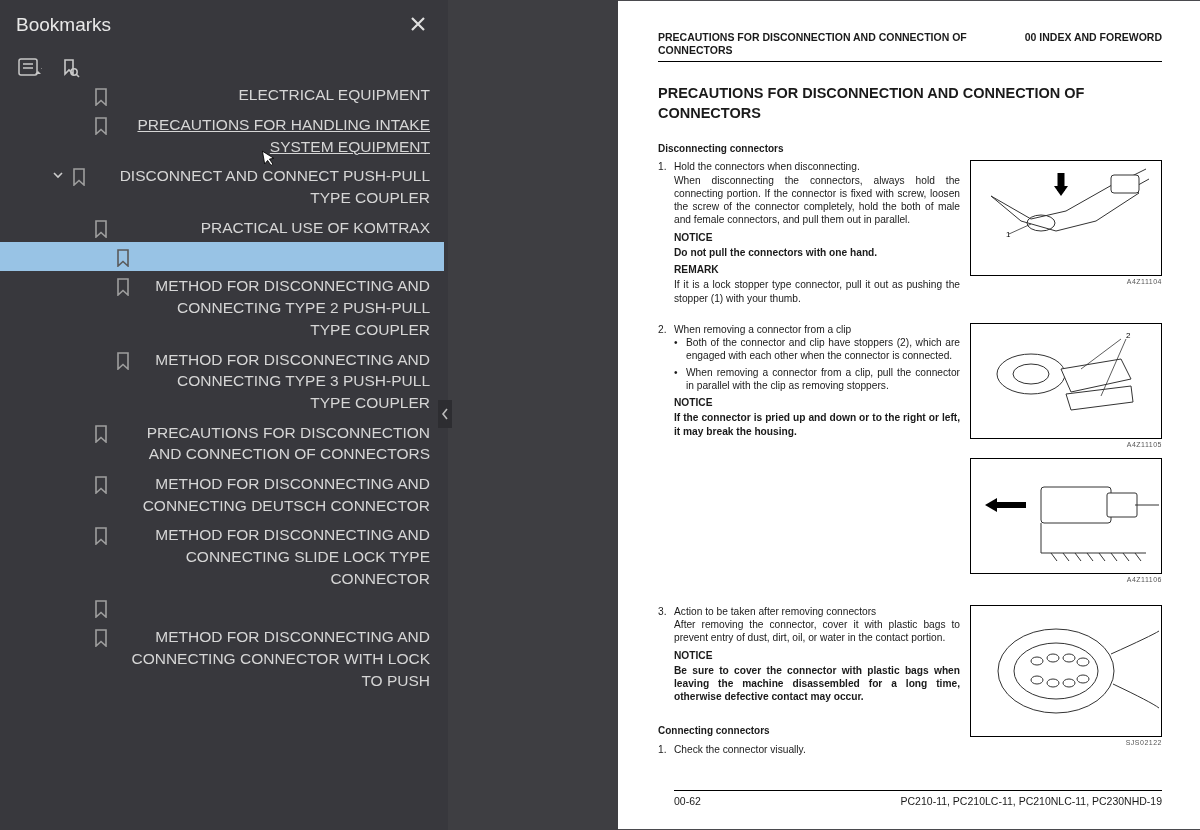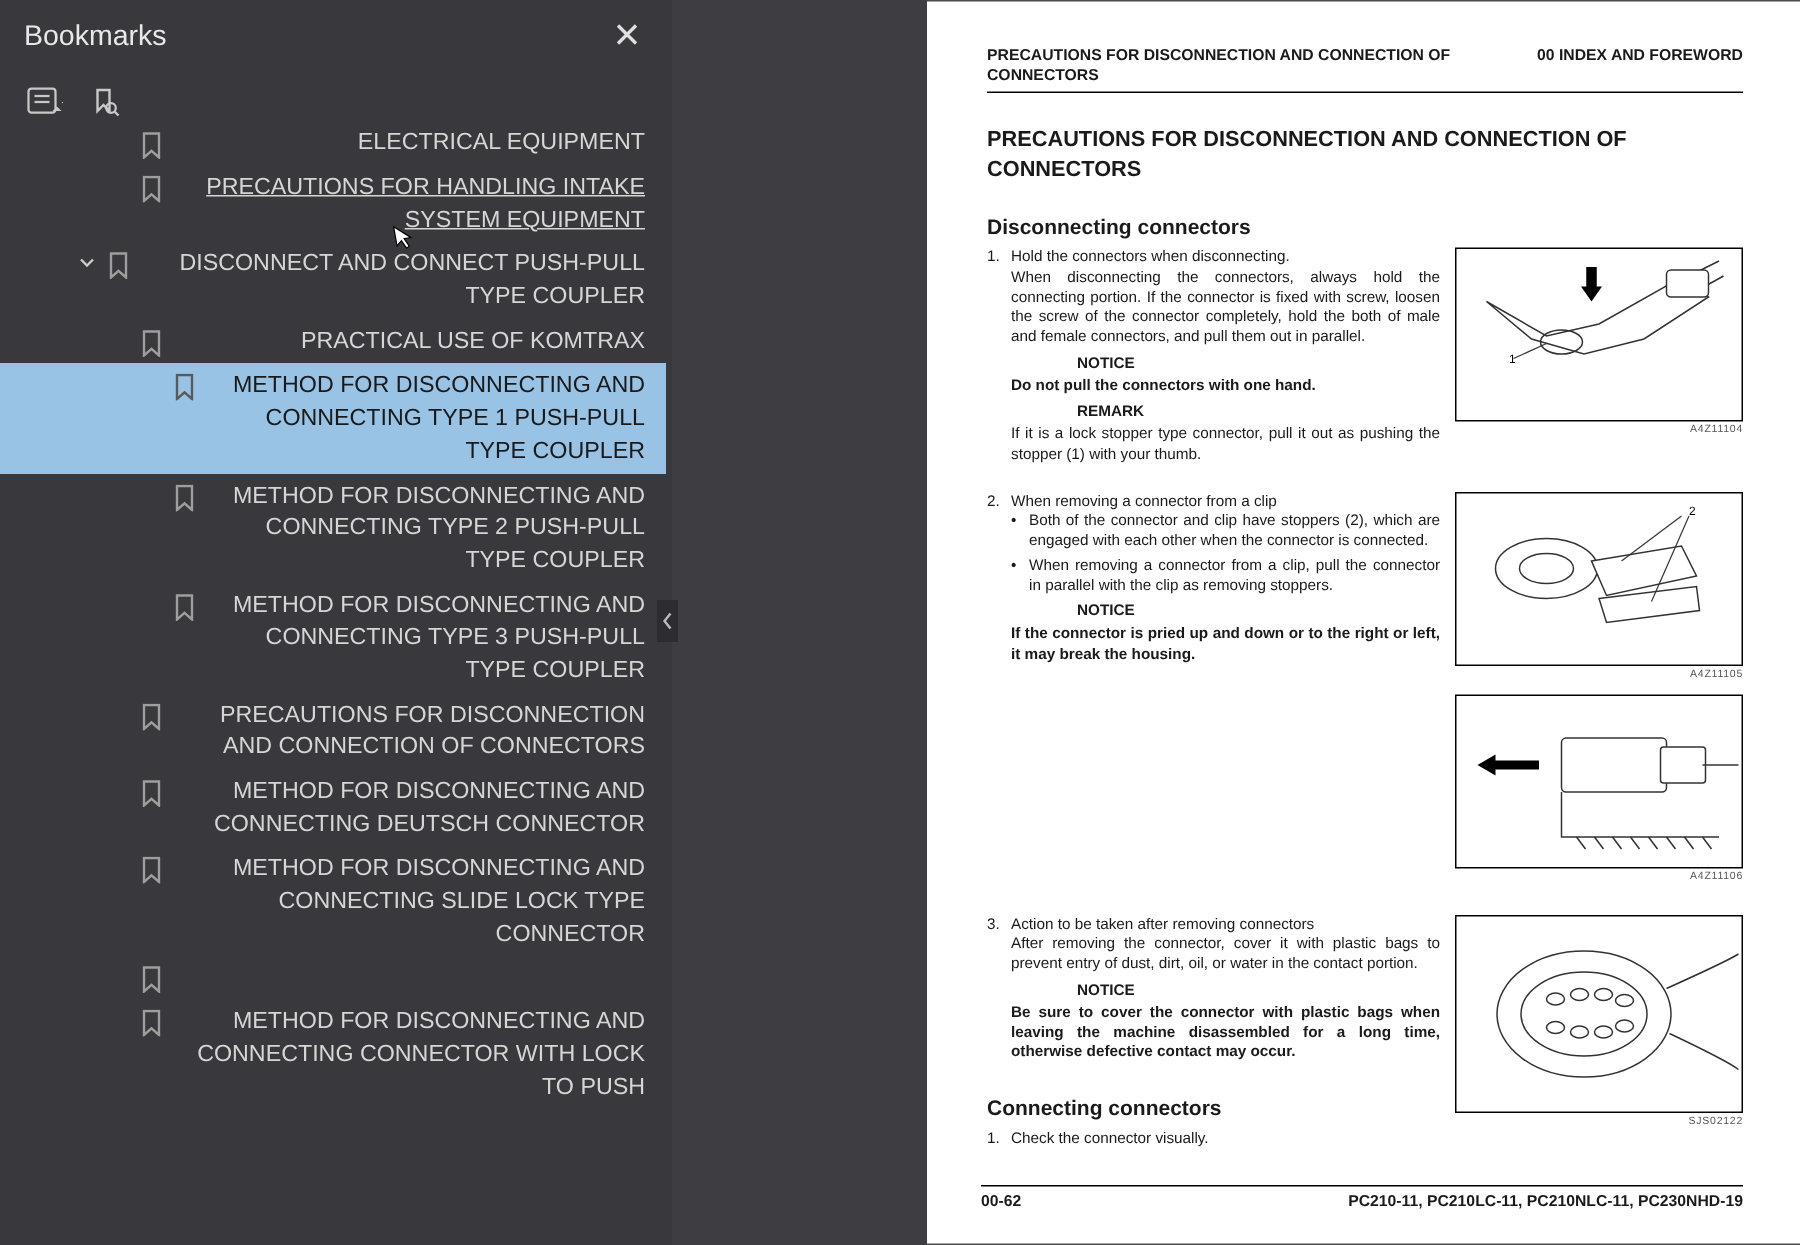--- a/index.html
+++ b/index.html
@@ -150,21 +150,21 @@
   }
   .page-head-left { max-width: 320px; }
   .page-main-title {
     font-weight: bold;
     font-size: 14.5px;
     margin-bottom: 20px;
     line-height: 1.35;
   }
   .section-title {
     font-weight: bold;
-    font-size: 14px;
+    font-size: 10px;
     margin-bottom: 6px;
   }
   .content-row {
     display: flex;
     margin-bottom: 12px;
     gap: 10px;
   }
   .text-col {
     flex: 1;
     text-align: justify;
@@ -185,35 +185,35 @@
     font-size: 7px;
     text-align: right;
     color: #555;
     letter-spacing: 0.5px;
     margin-bottom: 10px;
   }
   ol.num { list-style: none; padding: 0; }
   ol.num > li { display: flex; margin-bottom: 6px; }
   ol.num > li > .n { width: 16px; flex: 0 0 16px; }
   ol.num > li > .b { flex: 1; }
-  .notice { font-weight: bold; margin-top: 4px; margin-bottom: 2px; margin-left: 44px; }
+  .notice { font-weight: bold; margin-top: 4px; margin-bottom: 2px; }
   .bold { font-weight: bold; }
   ul.bul { list-style: none; padding-left: 0; }
   ul.bul > li { display: flex; margin-bottom: 3px; }
   ul.bul > li::before { content: "•"; width: 12px; flex: 0 0 12px; }
   .page-foot {
     position: absolute;
-    left: 36px; right: 38px;
+    left: 56px; right: 38px;
     bottom: 22px;
     border-top: 1.4px solid #000;
     padding-top: 4px;
     display: flex;
     justify-content: space-between;
     font-size: 10.5px;
-    font-weight: bold;
+    font-weight: normal;
   }
   .cursor-ptr {
     position: absolute;
     left: 262px;
     top: 149px;
     font-size: 14px;
     color: #fff;
     z-index: 10;
     transform: rotate(-10deg);
   }
@@ -292,21 +292,20 @@
         </span>
         <span class="bm-text">PRACTICAL USE OF KOMTRAX</span>
       </div>
       <div class="bm-item selected">
         <span class="indent2"></span>
         <span class="bm-icon">
           <svg width="16" height="18" viewBox="0 0 16 18">
             <path d="M3 1 L13 1 L13 17 L8 12.5 L3 17 Z" fill="none" stroke="#9e9e9e" stroke-width="1.6"></path>
           </svg>
         </span>
-        <span class="bm-text">METHOD FOR DISCONNECTING AND CONNECTING TYPE 1 PUSH-PULL TYPE COUPLER</span>
       </div>
       <div class="bm-item">
         <span class="indent2"></span>
         <span class="bm-icon">
           <svg width="16" height="18" viewBox="0 0 16 18">
             <path d="M3 1 L13 1 L13 17 L8 12.5 L3 17 Z" fill="none" stroke="#9e9e9e" stroke-width="1.6"></path>
           </svg>
         </span>
         <span class="bm-text">METHOD FOR DISCONNECTING AND CONNECTING TYPE 2 PUSH-PULL TYPE COUPLER</span>
       </div>

